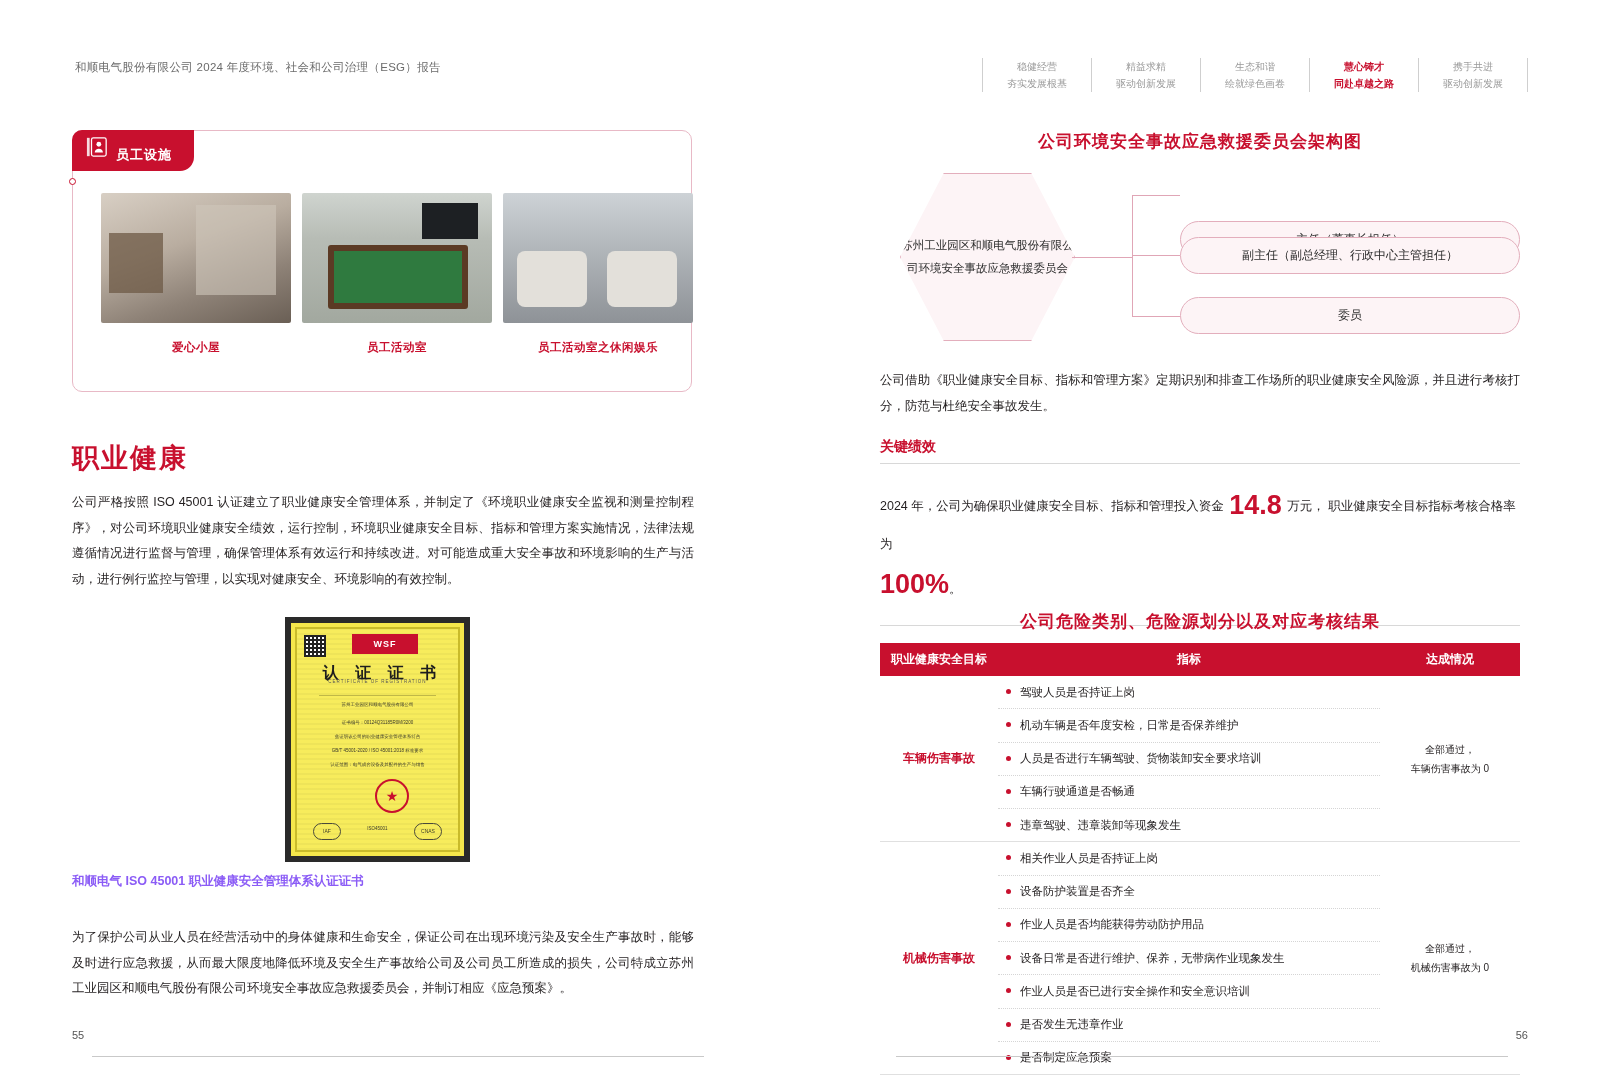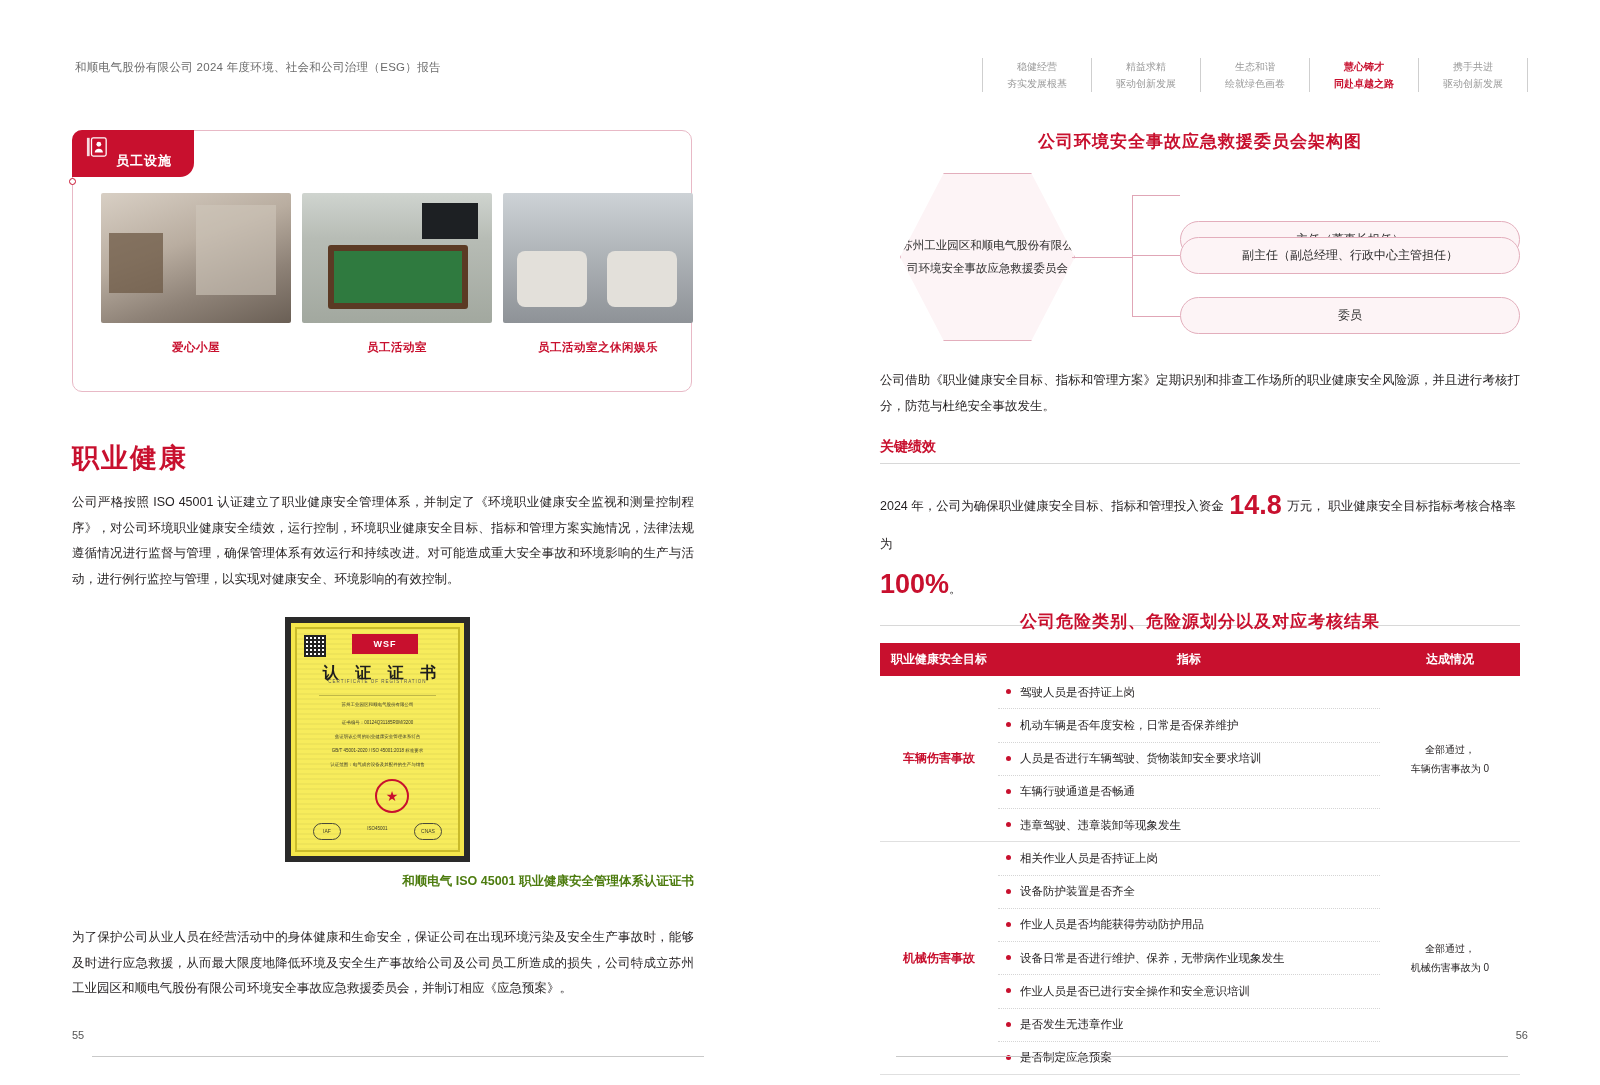--- a/index.html
+++ b/index.html
@@ -25,21 +25,21 @@
   
   .facility-card {
     position:absolute; left:72px; top:130px; width:620px; height:262px;
     border:1px solid #e8b9c6; border-radius:10px;
     background:#ffffff;
   }
   .facility-tab {
     position:absolute; left:-1px; top:-1px;
     background:#c8102e; color:#fff;
     border-radius:10px 0 14px 0;
-    padding:22px 22px 7px 44px;
+    padding:16px 22px 7px 44px;
     font-size:13px; font-weight:bold; letter-spacing:1px;
   }
   .tab-person-icon {
     position:absolute; left:14px; top:6px; width:22px; height:22px;
   }
   .dot-marker {
     position:absolute; left:-4px; top:47px; width:7px; height:7px;
     border-radius:50%; background:#fff; border:1.5px solid #c8102e;
   }
   .photo-row {
@@ -111,22 +111,22 @@
   .cert-line { position:absolute; left:22px; right:22px; height:1px; background:rgba(0,0,0,.22); }
   .cert-txt { position:absolute; left:16px; right:16px; font-size:4.5px; line-height:1.9; color:#3a3a2c;}
   .cert-stamp {
     position:absolute; left:78px; top:150px; width:34px; height:34px;
     border:2px solid #c8102e; border-radius:50%; color:#c8102e;
     font-size:14px; line-height:30px;
   }
   .cert-badges { position:absolute; left:16px; bottom:10px; right:16px; display:flex; justify-content:space-between; }
   .badge-o { width:28px; height:17px; border:1px solid #4a4a3a; border-radius:9px; font-size:5px; line-height:15px;}
   .cert-caption {
-    position:absolute; left:72px; top:873px; width:622px; text-align:right;
-    font-size:12.5px; font-weight:bold; color:#4d7c0f;
+    position:absolute; left:72px; top:873px; width:622px; text-align:left;
+    font-size:12.5px; font-weight:bold; color:#8b5cf6;
   }
 
   .page-num {
     position:absolute; bottom:44px; font-size:11px; color:#555;
   }
   .pn-left { left:72px; }
   .pn-right { right:72px; }
   .foot-rule-l { position:absolute; left:92px; bottom:28px; width:612px; height:1px; background:#c9c9c9; }
   .foot-rule-r { position:absolute; right:92px; bottom:28px; width:612px; height:1px; background:#c9c9c9; }
 

